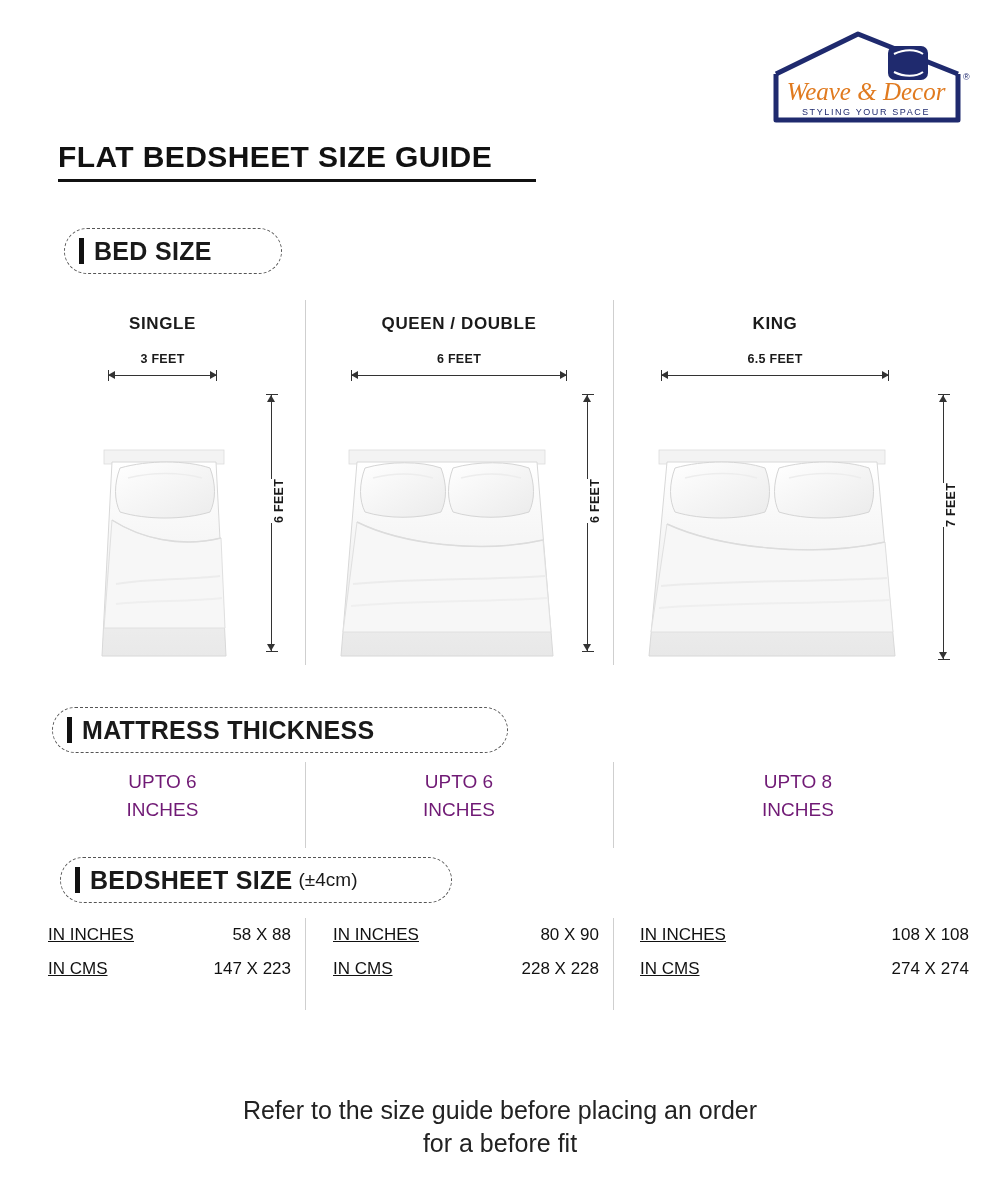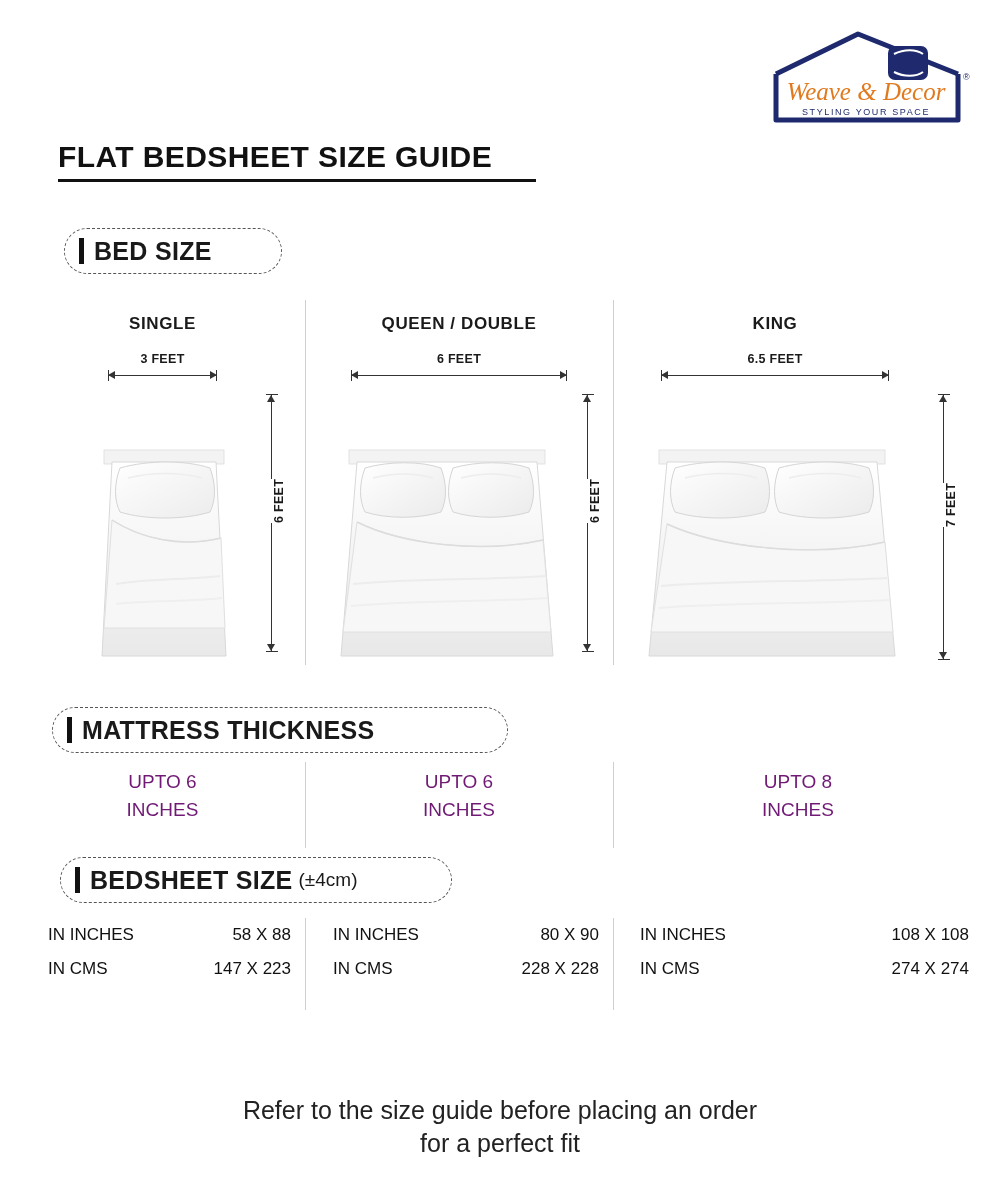--- a/index.html
+++ b/index.html
@@ -102,21 +102,21 @@
   #m0 { left: 20px; width: 285px; }
   #m1 { left: 305px; width: 308px; }
   #m2 { left: 613px; width: 370px; }
 
   
   .sizecol { position: absolute; top: 925px; font-size: 17px; color: #111; }
   #s0 { left: 48px; width: 257px; }
   #s1 { left: 333px; width: 280px; }
   #s2 { left: 640px; width: 343px; }
   .sizerow { display: flex; align-items: baseline; margin-bottom: 14px; }
-  .sizerow .lbl { flex: 0 0 auto; }
+  .sizerow .lbl { flex: 0 0 auto; text-decoration: underline; }
   .sizerow .val { margin-left: auto; padding-right: 14px; }
 
   
   .footer {
     position: absolute; left: 0; right: 0; top: 1094px;
     text-align: center; font-size: 25px; line-height: 1.32; color: #222;
   }
 </style>
 </head>
 <body>
@@ -351,16 +351,16 @@
       <span class="val">108 X 108</span>
     </div>
     <div class="sizerow">
       <span class="lbl">IN CMS</span>
       <span class="val">274 X 274</span>
     </div>
   </div>
 
   <div class="footer">
     <div>Refer to the size guide before placing an order</div>
-    <div>for a perfect fit</div>
+    <div>for a before fit</div>
   </div>
 
 </div>
 
 </body></html>

